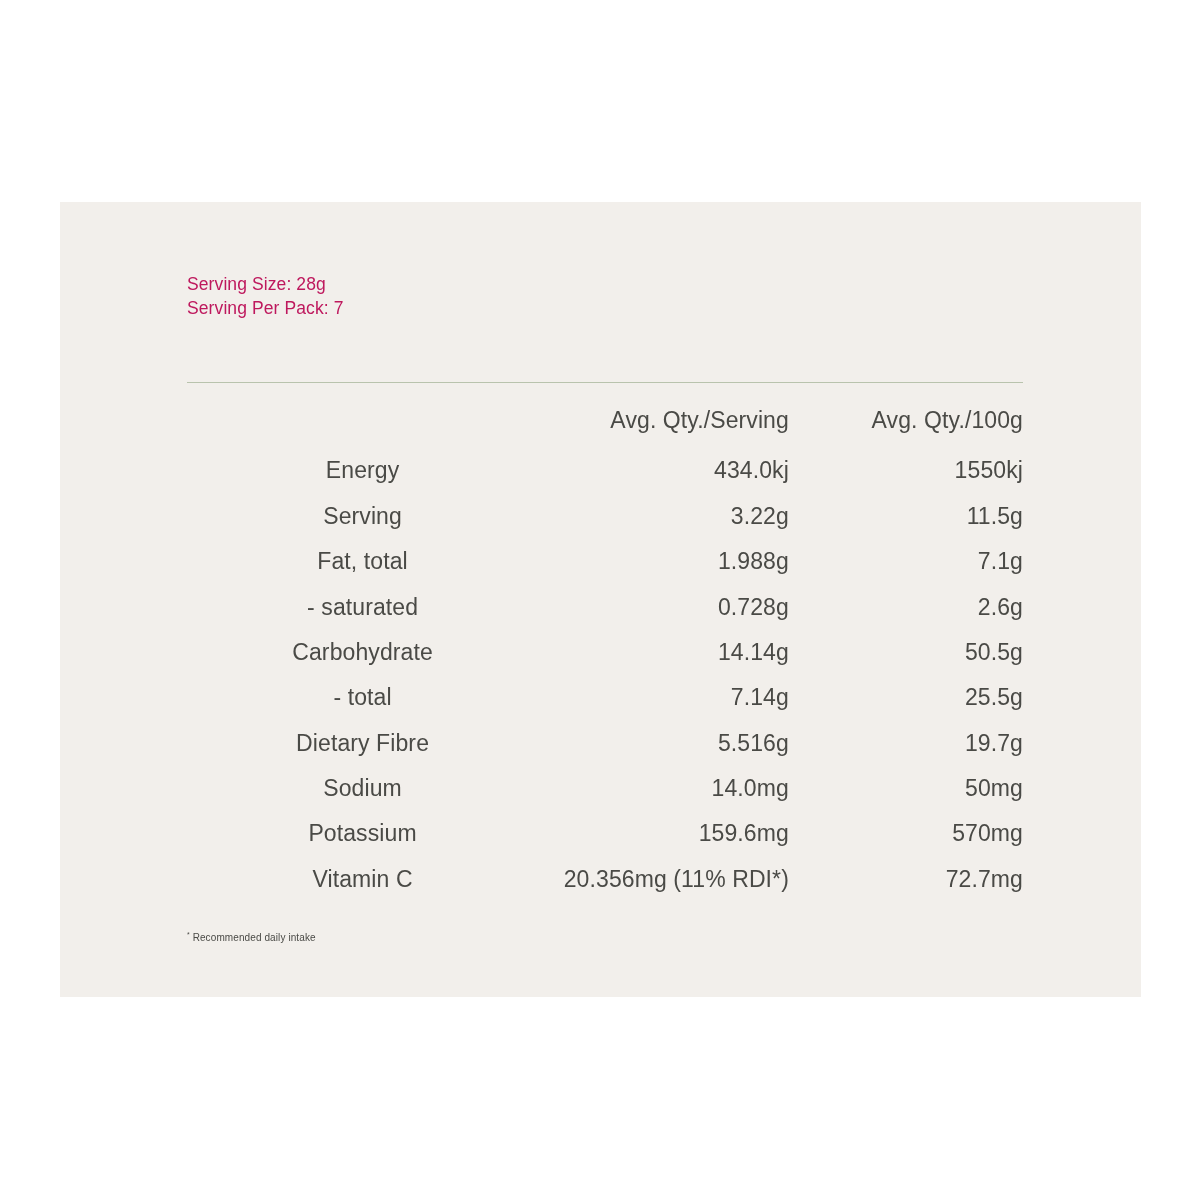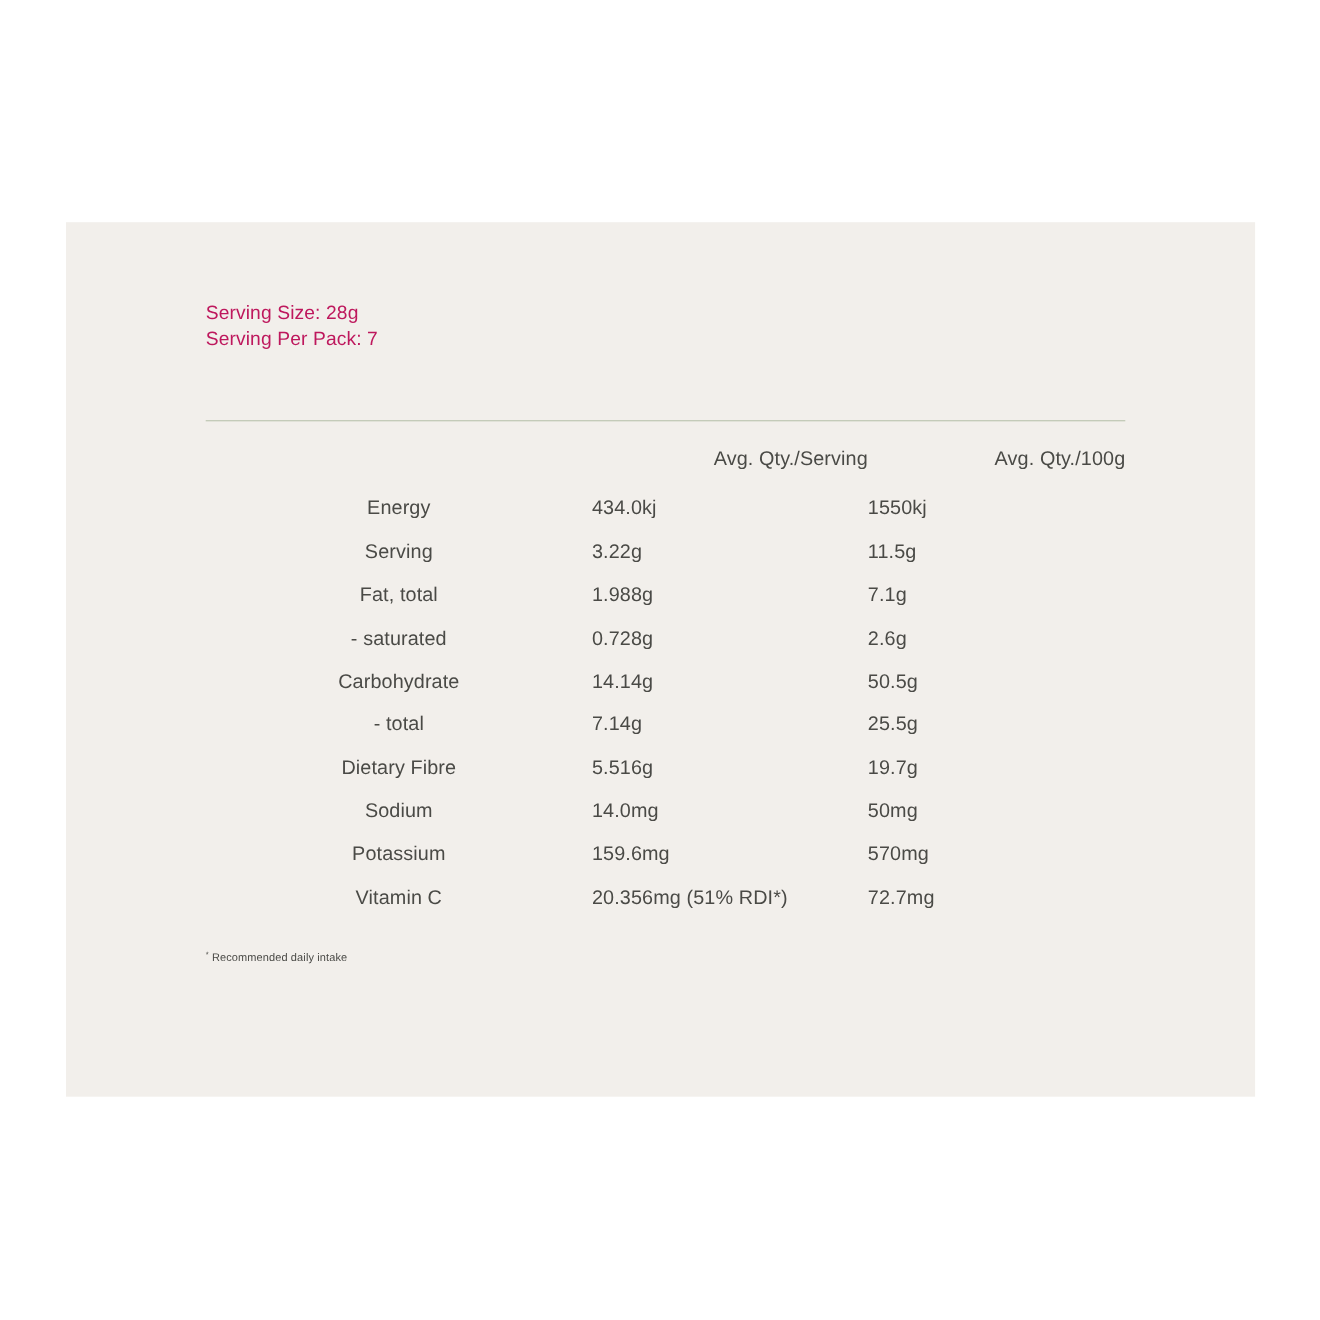--- a/index.html
+++ b/index.html
@@ -45,36 +45,36 @@
   .rule {
     margin-top: 62px;
     border-top: 1px solid #b9c3ad;
     width: 100%;
   }
   table.nutrition {
     margin-top: 0;
     width: 100%;
     border-collapse: collapse;
     color: #4a4a46;
-    font-size: 18px;
+    font-size: 23px;
     letter-spacing: 0.1px;
   }
   table.nutrition th {
     font-weight: normal;
     text-align: right;
     padding: 24px 0 14px 0;
     color: #4a4a46;
     white-space: nowrap;
   }
   table.nutrition th.label-col {
     text-align: left;
   }
   table.nutrition td {
     padding: 9.2px 0;
-    text-align: left;
+    text-align: right;
     white-space: nowrap;
     color: #4a4a46;
   }
   table.nutrition td.label-col {
     text-align: center;
   }
   col.c1 { width: 42%; }
   col.c2 { width: 30%; }
   col.c3 { width: 28%; }
   .footnote {
@@ -157,21 +157,21 @@
             <td>14.0mg</td>
             <td>50mg</td>
           </tr>
           <tr>
             <td class="label-col">Potassium</td>
             <td>159.6mg</td>
             <td>570mg</td>
           </tr>
           <tr>
             <td class="label-col">Vitamin C</td>
-            <td>20.356mg (51% RDI*)</td>
+            <td>20.356mg (11% RDI*)</td>
             <td>72.7mg</td>
           </tr>
         </tbody>
       </table>
 
       <div class="footnote">
         <span class="sup">*</span>
         <span>Recommended daily intake</span>
       </div>
 

